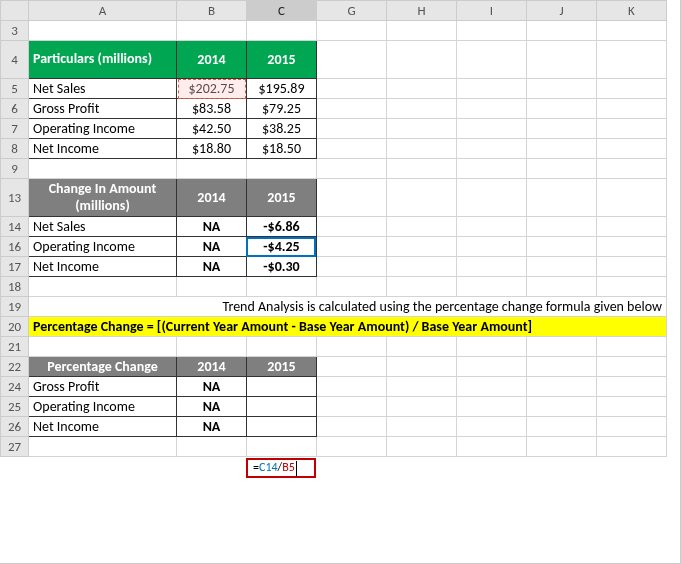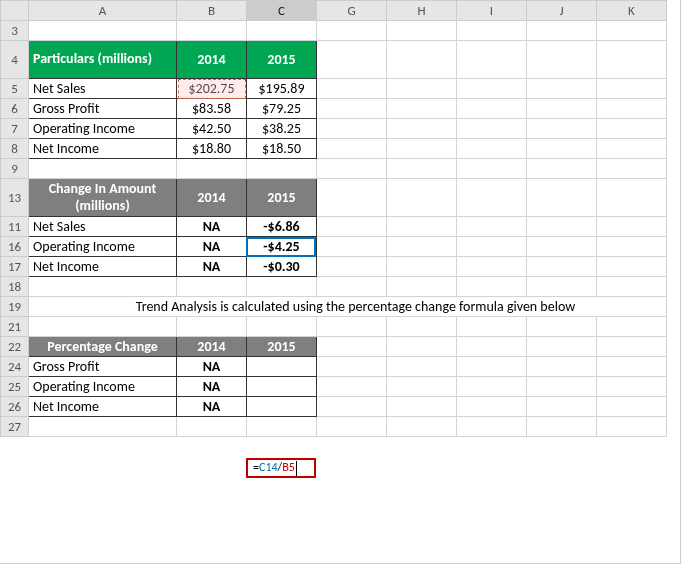--- a/index.html
+++ b/index.html
@@ -145,21 +145,21 @@
     <td class="cell hdr-gray" style="text-align:center">2014</td>
     <td class="cell hdr-gray" style="text-align:center">2015</td>
     <td class="cell"></td>
           <td class="cell"></td>
           <td class="cell"></td>
           <td class="cell"></td>
           <td class="cell"></td>
         </tr>
 
   <tr>
-          <td class="rowhdr">11</td>
+          <td class="rowhdr">14</td>
     <td class="cell data-left">Net Sales</td>
     <td class="cell data-center" style="font-weight:bold">NA</td>
     <td class="cell data-right" style="font-weight:bold">-$6.86</td>
     <td class="cell"></td>
           <td class="cell"></td>
           <td class="cell"></td>
           <td class="cell"></td>
           <td class="cell"></td>
         </tr>
   <tr>
@@ -192,23 +192,27 @@
           <td class="cell"></td>
           <td class="cell"></td>
           <td class="cell"></td>
           <td class="cell"></td>
           <td class="cell"></td>
           <td class="cell"></td>
         </tr>
 
   <tr>
           <td class="rowhdr">19</td>
-    <td class="cell ovf" colspan="8" style="text-align:center;padding-left:20px;margin-top:12px;">Trend Analysis is calculated using the percentage change formula given below</td>
-        </tr>
-
+    <td class="cell ovf" colspan="8" style="text-align:right;padding-left:20px;margin-top:12px;">Trend Analysis is calculated using the percentage change formula given below</td>
+        </tr>
+
+  <tr>
+          <td class="rowhdr">20</td>
+    <td class="cell yellow-hl ovf" colspan="8" style="text-align:left;padding-left:4px;">Percentage Change = [(Current Year Amount - Base Year Amount) / Base Year Amount]</td>
+        </tr>
 
   <tr>
           <td class="rowhdr">21</td>
           <td class="cell"></td>
           <td class="cell"></td>
           <td class="cell"></td>
           <td class="cell"></td>
           <td class="cell"></td>
           <td class="cell"></td>
           <td class="cell"></td>

